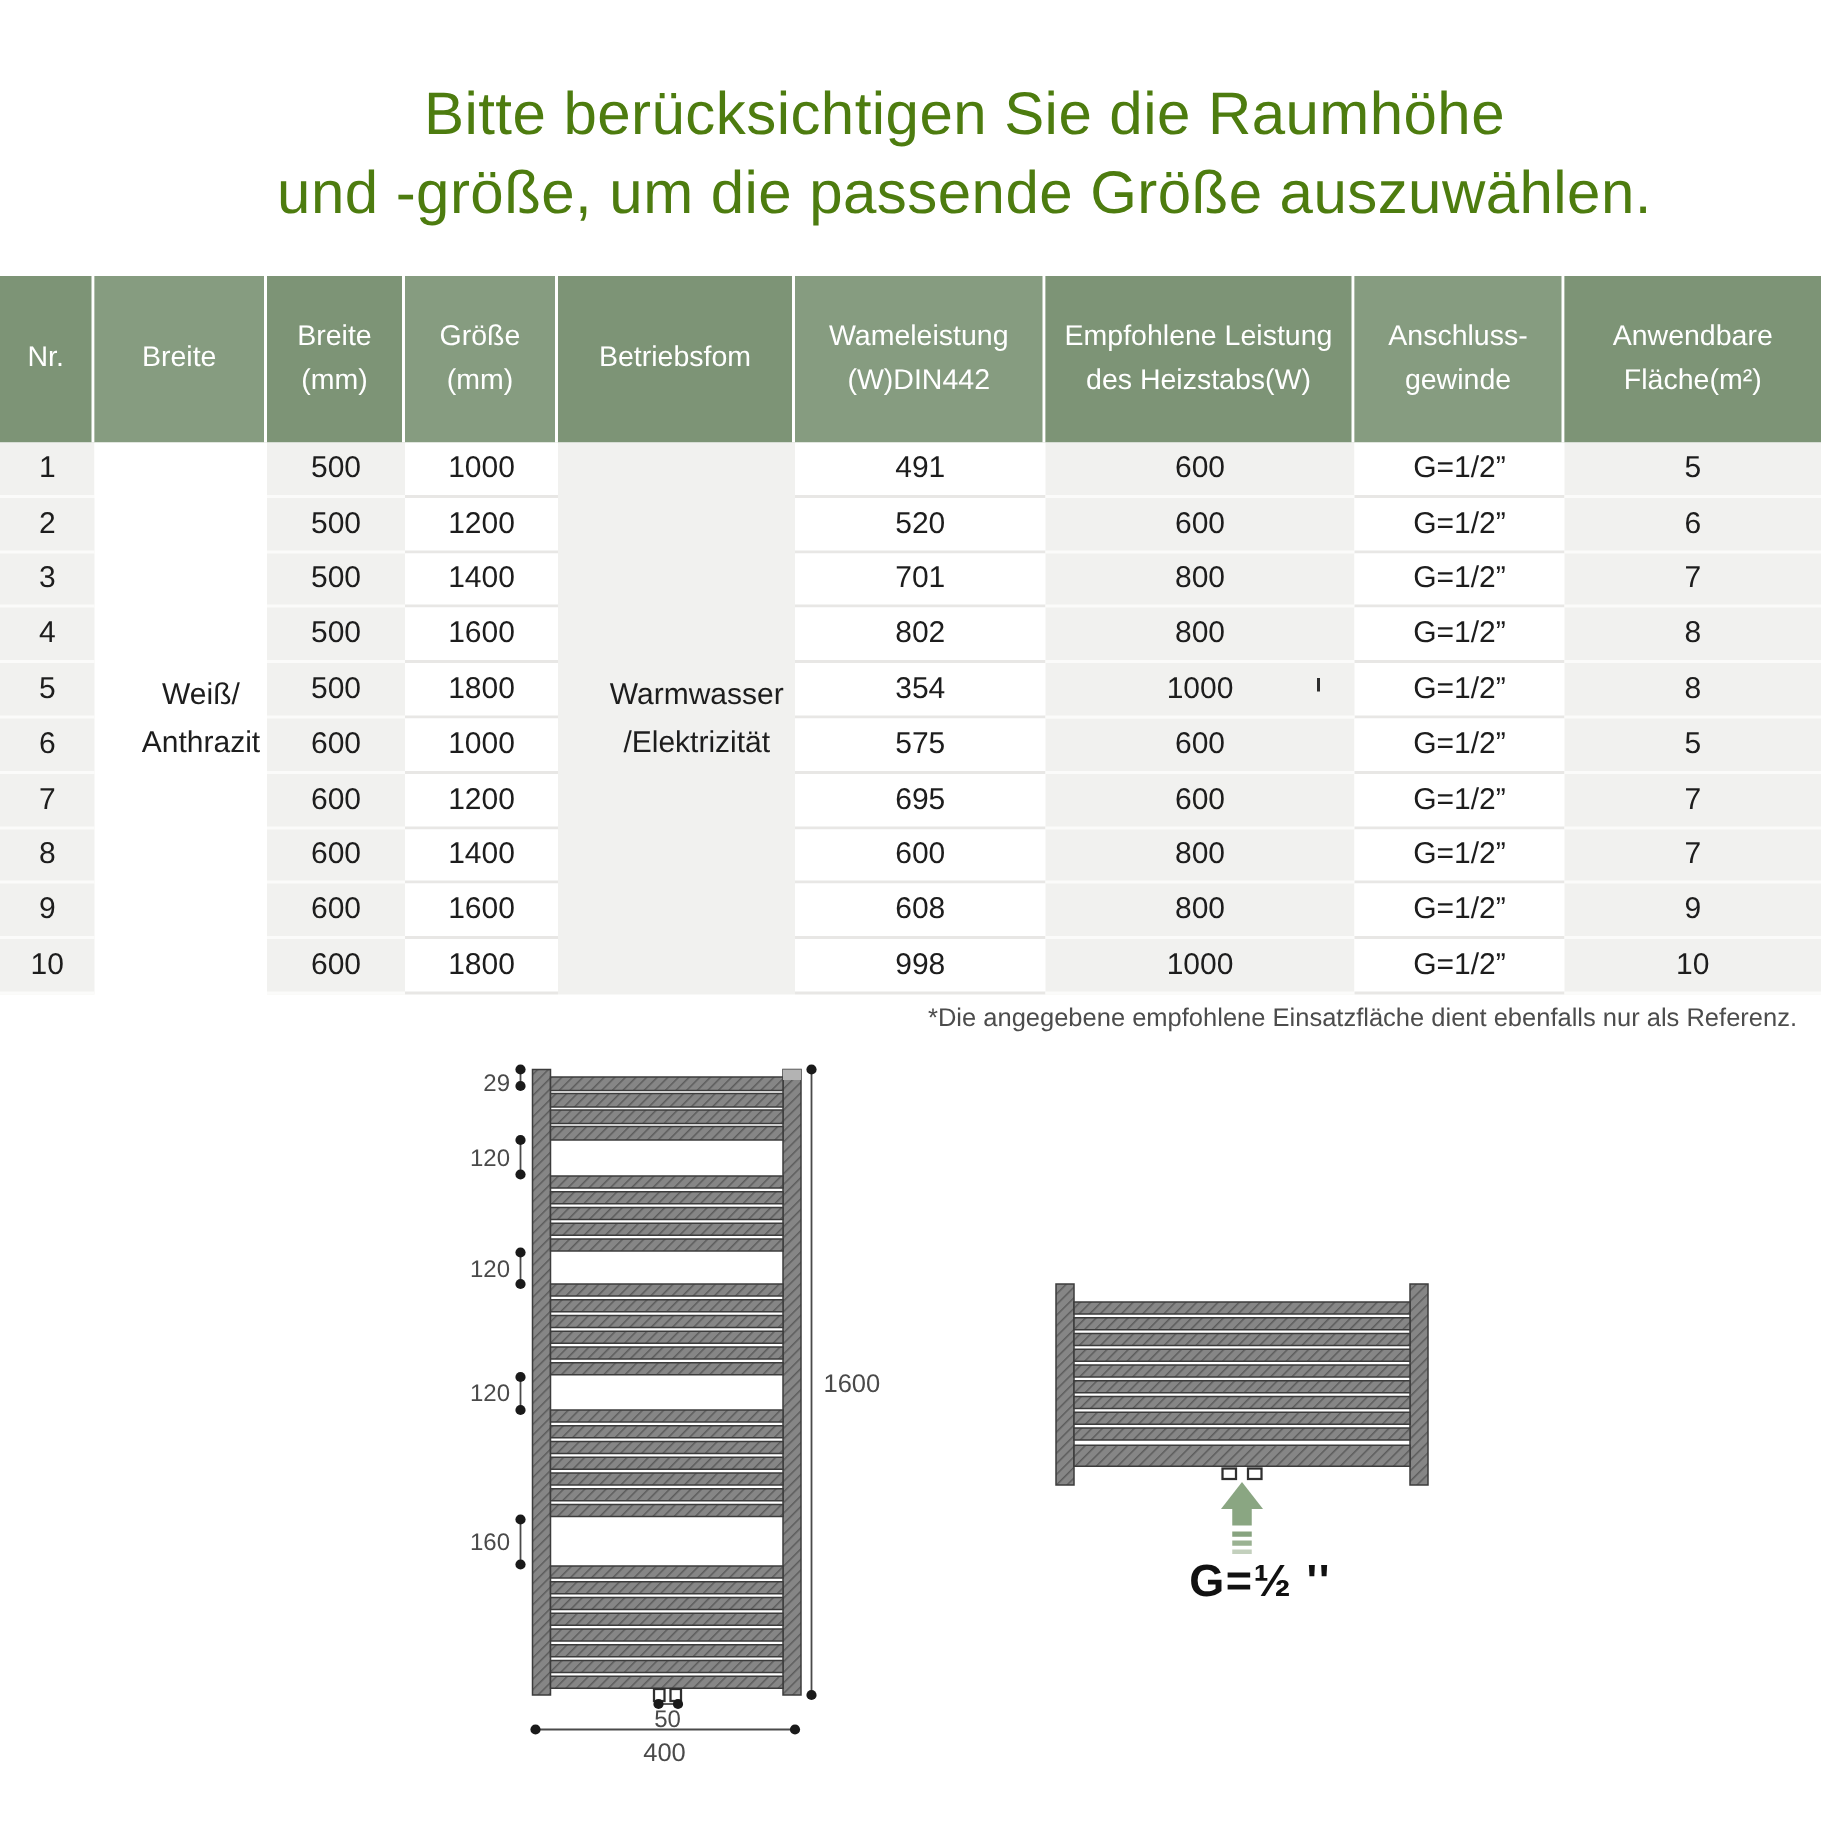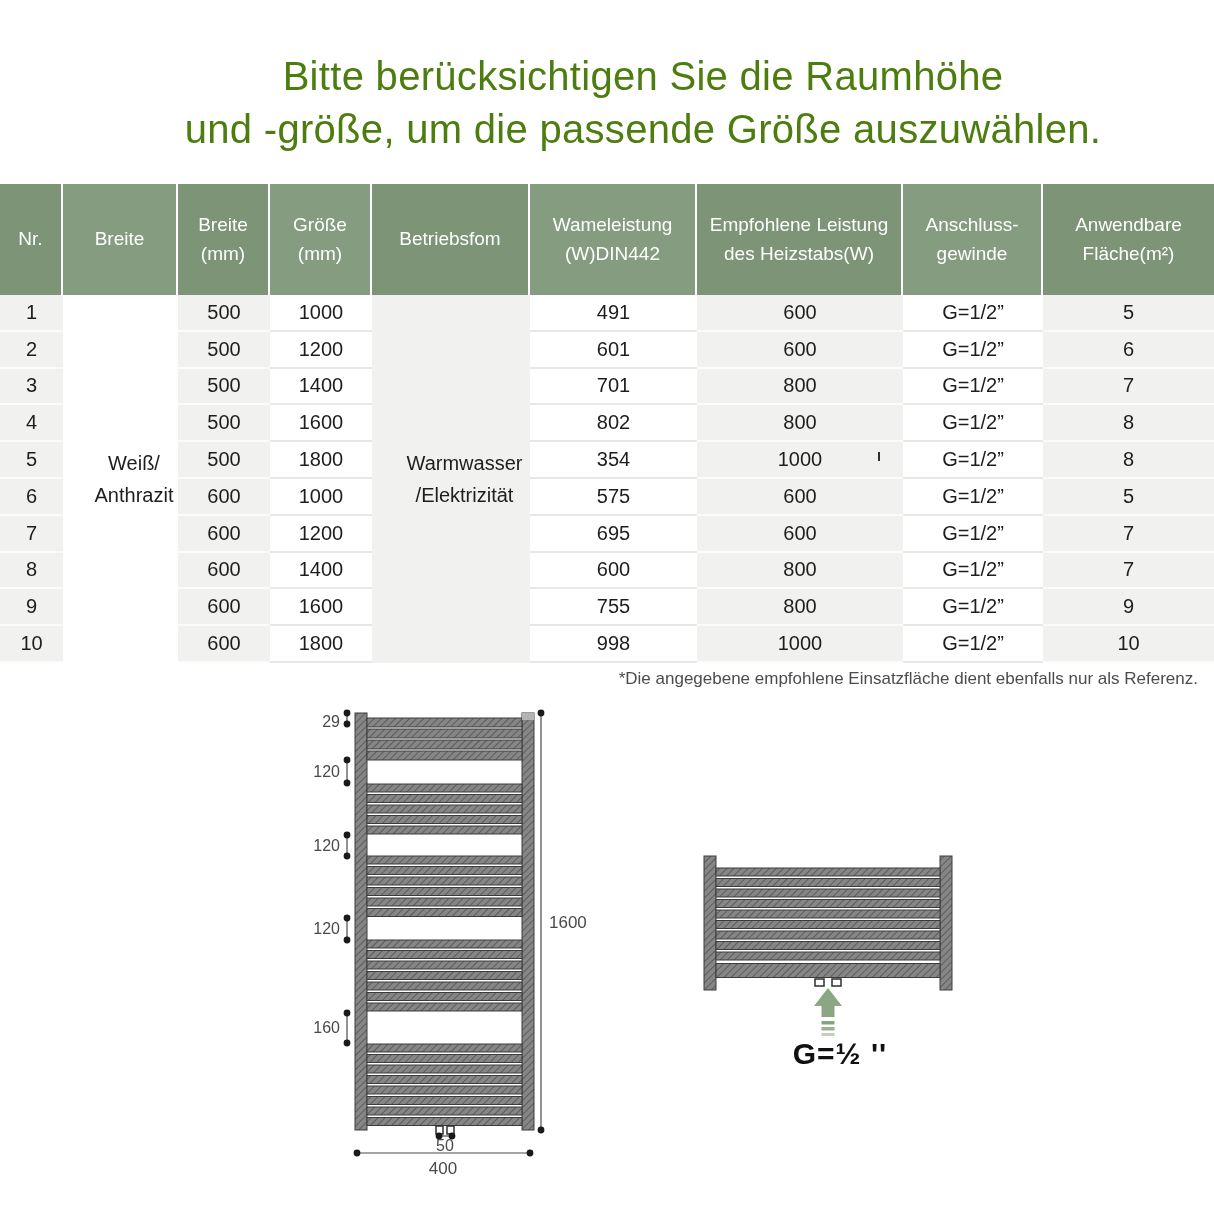--- a/index.html
+++ b/index.html
@@ -88,21 +88,21 @@
 /Elektrizität</td>
       <td class="w">491</td>
       <td class="g">600</td>
       <td class="w">G=1/2”</td>
       <td class="g">5</td>
     </tr>
     <tr>
       <td class="g">2</td>
       <td class="g">500</td>
       <td class="w">1200</td>
-      <td class="w">601</td>
+      <td class="w">520</td>
       <td class="g">600</td>
       <td class="w">G=1/2”</td>
       <td class="g">6</td>
     </tr>
     <tr>
       <td class="g">3</td>
       <td class="g">500</td>
       <td class="w">1400</td>
       <td class="w">701</td>
       <td class="g">800</td>
@@ -151,21 +151,21 @@
       <td class="w">1400</td>
       <td class="w">600</td>
       <td class="g">800</td>
       <td class="w">G=1/2”</td>
       <td class="g">7</td>
     </tr>
     <tr>
       <td class="g">9</td>
       <td class="g">600</td>
       <td class="w">1600</td>
-      <td class="w">755</td>
+      <td class="w">608</td>
       <td class="g">800</td>
       <td class="w">G=1/2”</td>
       <td class="g">9</td>
     </tr>
     <tr>
       <td class="g">10</td>
       <td class="g">600</td>
       <td class="w">1800</td>
       <td class="w">998</td>
       <td class="g">1000</td>

